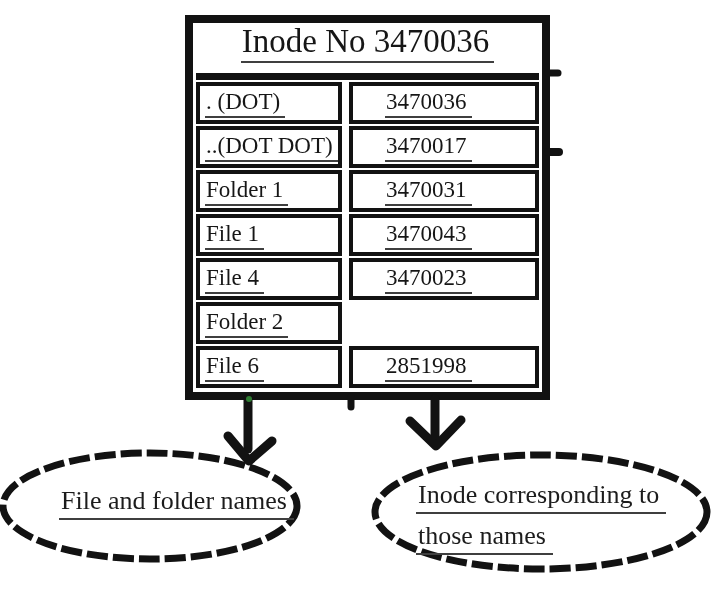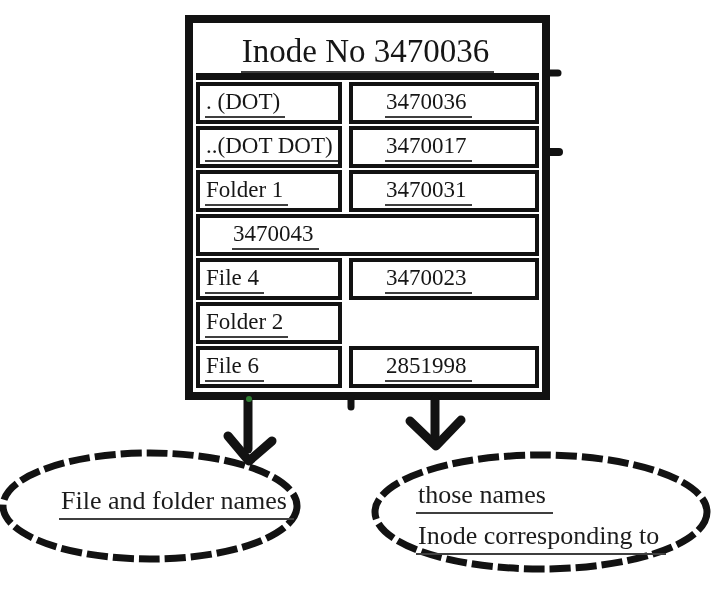--- a/index.html
+++ b/index.html
@@ -22,21 +22,21 @@
     position:absolute;left:185px;top:15px;
     width:365px;height:385px;
     border:8px solid var(--ink);
     box-sizing:border-box;
     padding:0 3px 3px 3px;
     background:var(--background);
   }
   .t-header{
     height:50px;
     border-bottom:7px solid var(--ink);
-    display:flex;align-items:flex-end;justify-content:center;
+    display:flex;align-items:flex-start;justify-content:center;
     font-size:33px;
   }
   .t-rows{
     display:flex;flex-direction:column;
     gap:2px;margin-top:2px;
   }
   .t-row{display:flex;gap:7px;height:42px;}
   .cell{
     border:4px solid var(--ink);
     box-sizing:border-box;
@@ -95,20 +95,23 @@
       </div>
       <div class="t-row">
         <div class="cell name">
             <span class="u">Folder 1</span>
           </div>
         <div class="cell num">
             <span class="u">3470031</span>
           </div>
       </div>
       <div class="t-row">
+        <div class="cell name">
+            <span class="u">File 1</span>
+          </div>
         <div class="cell num">
             <span class="u">3470043</span>
           </div>
       </div>
       <div class="t-row">
         <div class="cell name">
             <span class="u">File 4</span>
           </div>
         <div class="cell num">
             <span class="u">3470023</span>
@@ -150,17 +153,17 @@
     <circle cx="249" cy="399" r="3" fill="var(--arrow-joint-dot)"></circle>
 
     <ellipse cx="150" cy="506" rx="147" ry="53" fill="none" stroke="currentColor" stroke-width="7" stroke-dasharray="21 5"></ellipse>
     <ellipse cx="541" cy="512" rx="166" ry="57" fill="none" stroke="currentColor" stroke-width="7" stroke-dasharray="21 5"></ellipse>
   </svg>
 
   <div class="ellipse-label label-left">
     <span class="u">File and folder names</span>
   </div>
   <div class="ellipse-label label-right">
+    <span class="line"><span class="u">Inode corresponding to</span></span>
     <span class="line"><span class="u">those names</span></span>
-    <span class="line"><span class="u">Inode corresponding to</span></span>
   </div>
 
 </div>
 
 </body></html>

